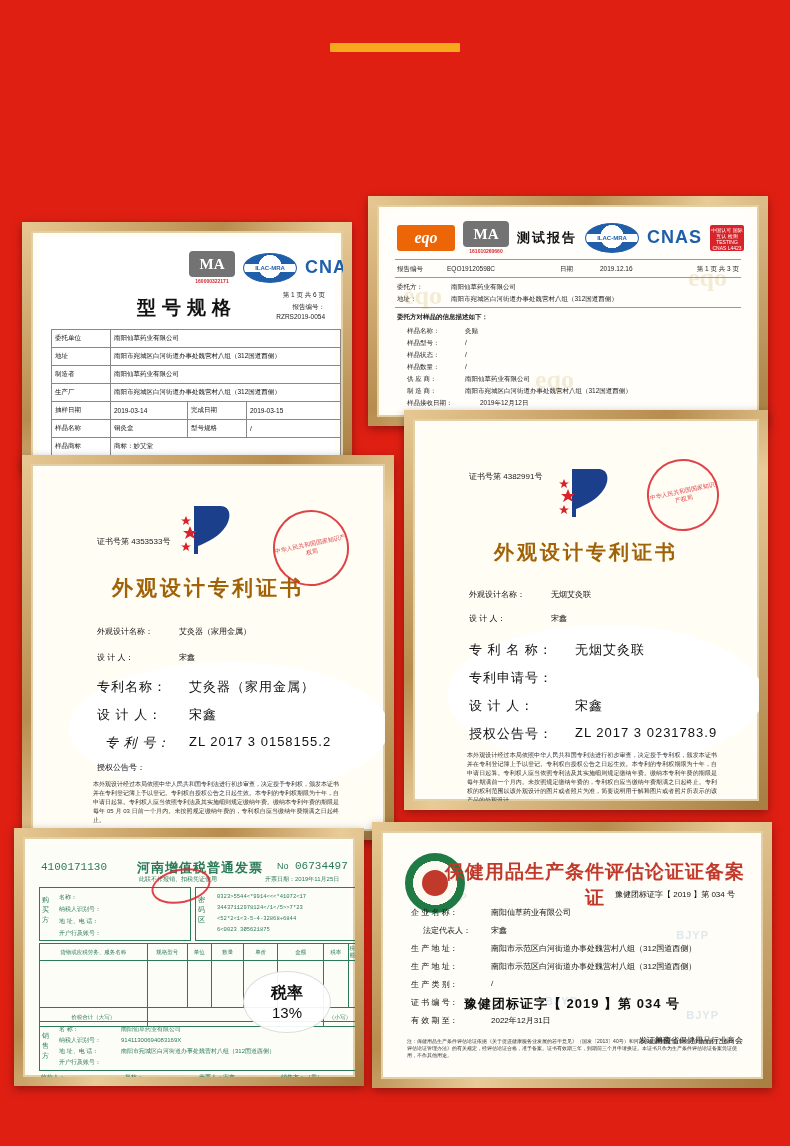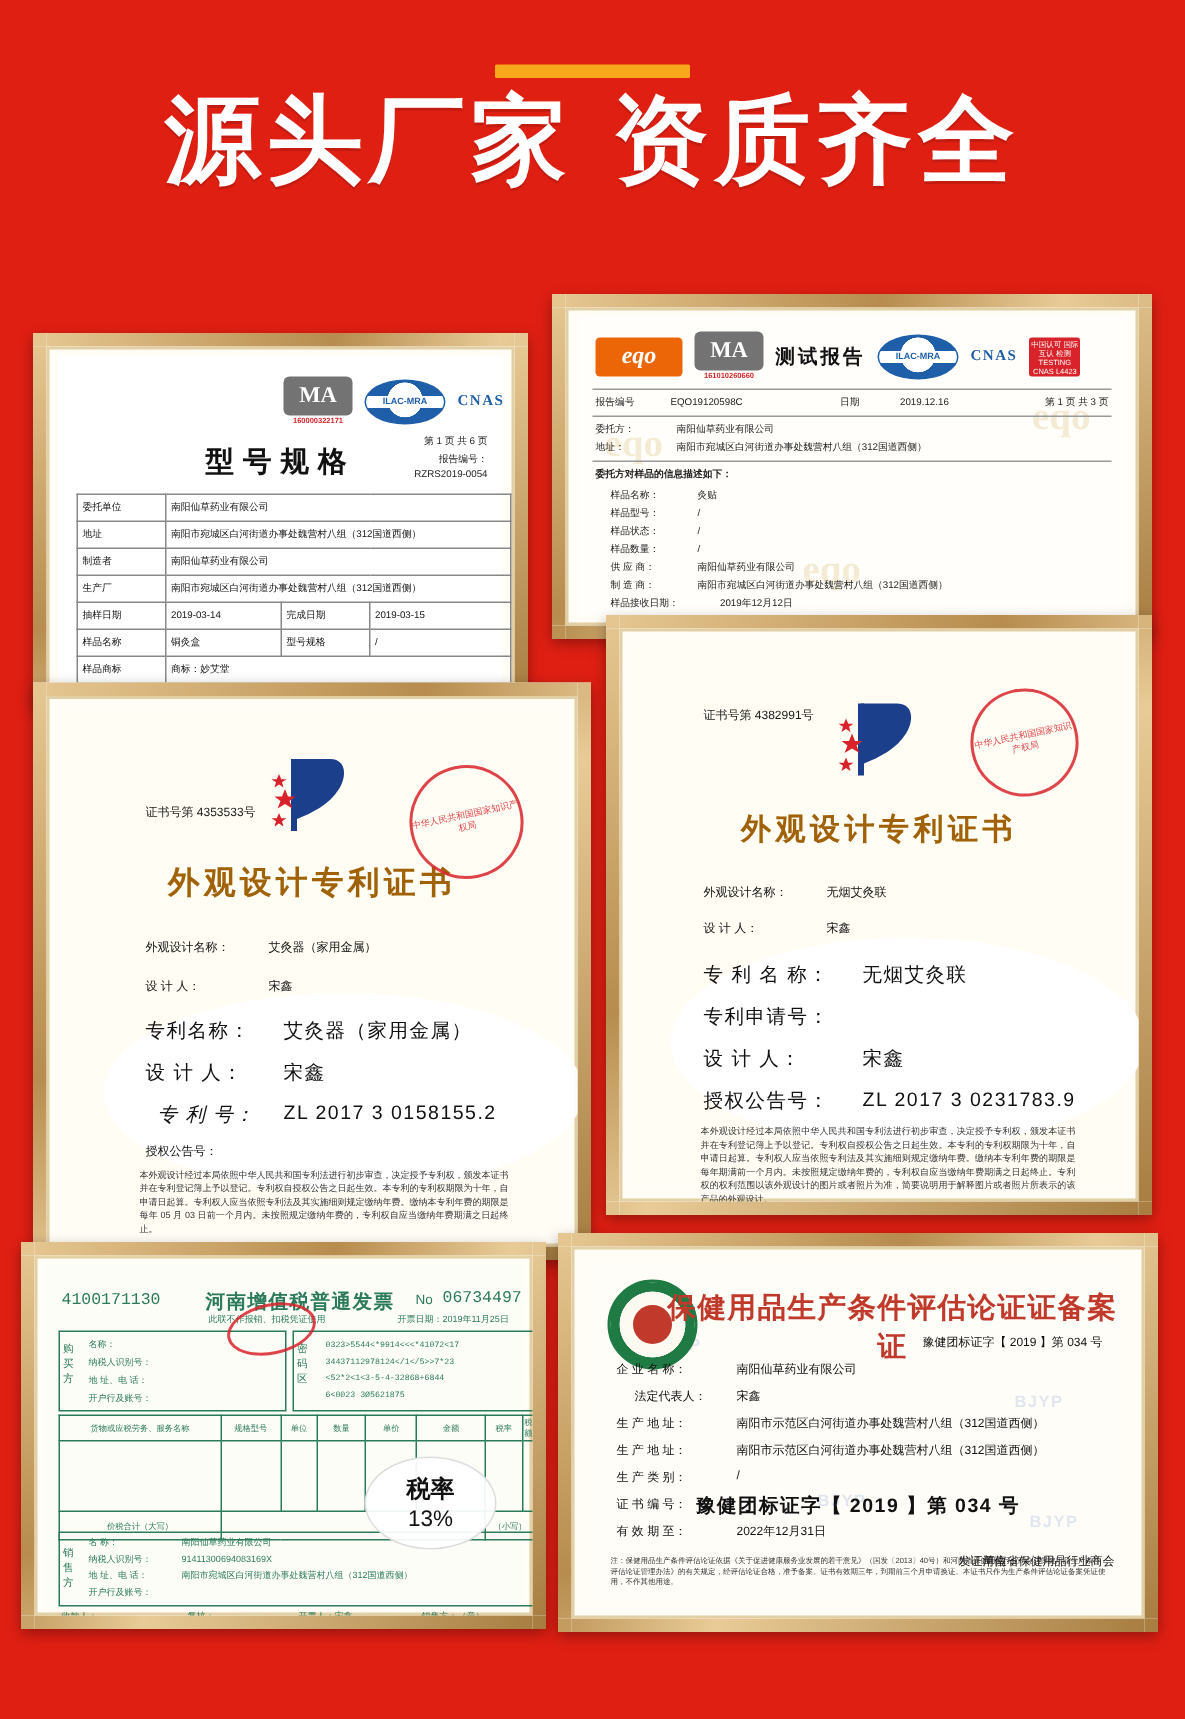--- a/index.html
+++ b/index.html
@@ -61,21 +61,21 @@
     width:52px;height:28px;border-radius:50%;
     background:radial-gradient(circle at 50% 45%,#fff 0 38%,#1f5fa9 39% 100%);
     position:relative;overflow:hidden;border:1px solid #1f5fa9;
   }
   .logo-ilac span{
     position:absolute;left:0;right:0;top:50%;transform:translateY(-50%);
     text-align:center;font-size:6px;color:#1f5fa9;font-weight:bold;background:#fff;
     line-height:8px;
   }
   .logo-cnas{display:flex;flex-direction:column;align-items:center;}
-  .cnas-txt{font-size:10px;font-weight:bold;color:#1f5fa9;font-family:Liberation Serif, serif;letter-spacing:1px;text-align:center;}
+  .cnas-txt{font-size:18px;font-weight:bold;color:#1f5fa9;font-family:Liberation Sans, sans-serif;letter-spacing:1px;text-align:center;}
   .cnas-red{width:34px;height:26px;background:#d8232a;color:#fff;font-size:5px;line-height:6px;text-align:center;padding-top:2px;box-sizing:border-box;border-radius:2px;}
 
   .rpt-title{
     position:absolute;width:100%;text-align:center;
     font-family:"DejaVu Serif","Liberation Serif",serif;
     font-weight:bold;letter-spacing:6px;color:#111;
   }
   .meta{position:absolute;font-size:6.5px;color:#222;line-height:11px;}
   .rowline{position:absolute;height:1px;background:#999;}
   .tbl{position:absolute;border-collapse:collapse;font-size:6.5px;color:#111;}
@@ -156,21 +156,20 @@
   }
   .wm2{position:absolute;color:rgba(60,110,200,.16);font-size:11px;font-weight:bold;letter-spacing:1px;}
 </style>
 </head>
 <body>
 
 <div class="page">
 
   <div class="header">
     <div class="hdr-bar"></div>
-    <div class="hdr-title">源头厂家 资质齐全</div>
   </div>
 
   <div class="cert wood" id="report1">
     <div class="body">
 
       <div class="logos" style="left:150px;top:14px;">
         <div class="ma-wrap">
           <div class="logo-ma">MA</div>
           <div class="ma-code">160000322171</div>
         </div>

